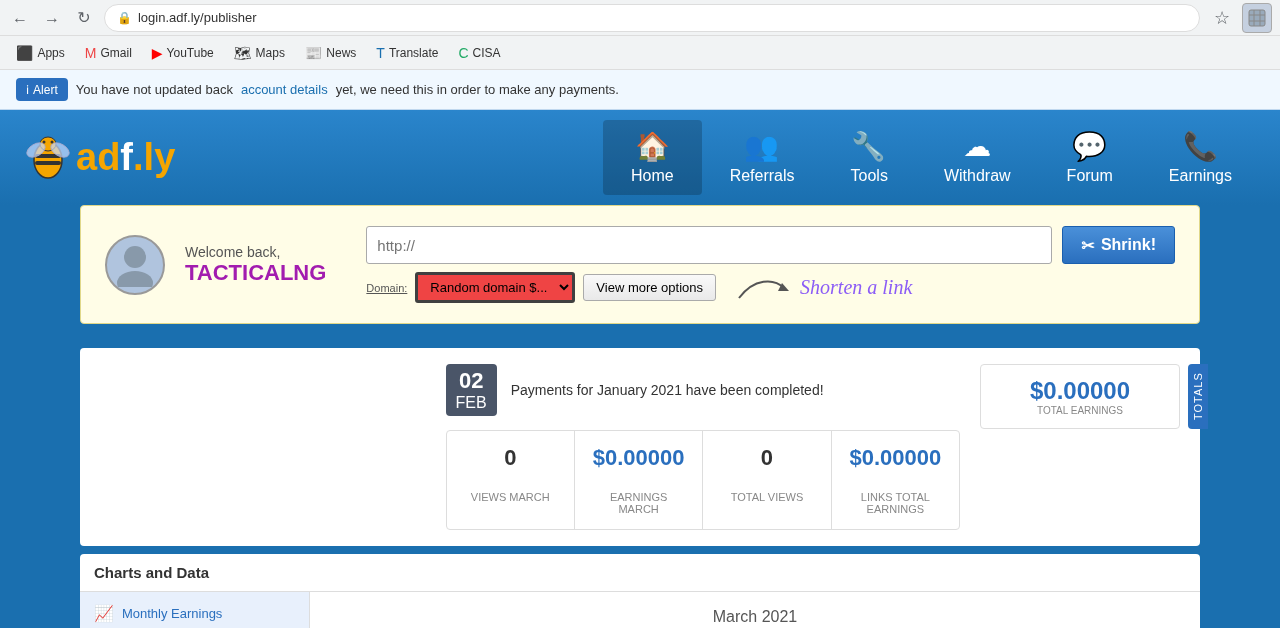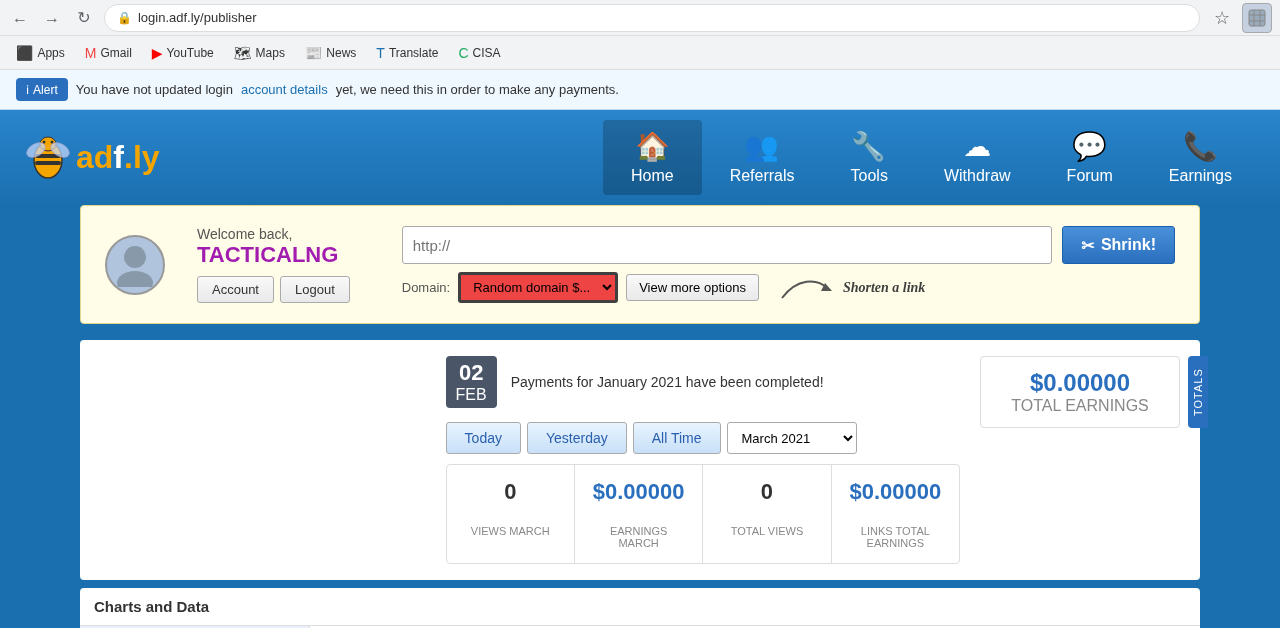--- a/index.html
+++ b/index.html
@@ -96,21 +96,21 @@
     
     .site-header {
       background: linear-gradient(180deg, #2a85cc 0%, #1a6faf 100%);
       padding: 10px 20px;
       display: flex;
       align-items: center;
       justify-content: space-between;
     }
     .logo-area { display: flex; align-items: center; }
     .logo-text {
-      font-size: 32px;
+      font-size: 38px;
       font-weight: bold;
       color: #f5a500;
       font-family: Arial, sans-serif;
     }
     .logo-text span { color: white; }
     .nav-area { display: flex; align-items: center; gap: 0; }
     .nav-item {
       display: flex; flex-direction: column; align-items: center;
       padding: 10px 28px;
       color: white;
@@ -130,22 +130,22 @@
     }
 
     
     .user-panel {
       background: #fffde7;
       border: 1px solid #e0d88a;
       border-radius: 4px;
       padding: 20px 24px;
       display: flex;
       align-items: center;
-      gap: 32px;
-      margin-bottom: 16px;
+      gap: 20px;
+      margin-bottom: 24px;
     }
     .user-avatar {
       width: 60px; height: 60px;
       background: #b0c4de;
       border-radius: 50%;
       border: 2px solid #999;
       display: flex; align-items: center; justify-content: center;
       font-size: 32px; color: #777;
     }
     .user-info { flex: 0 0 auto; }
@@ -177,21 +177,21 @@
       background: linear-gradient(180deg, #4a90d9 0%, #2a6fbe 100%);
       color: white;
       border: 1px solid #1a5fae;
       border-radius: 3px;
       cursor: pointer;
       font-size: 16px;
       font-weight: bold;
       display: flex; align-items: center; gap: 6px;
     }
     .domain-row { display: flex; align-items: center; gap: 8px; margin-top: 8px; }
-    .domain-label { font-size: 13px; color: #555; }
+    .domain-label { font-size: 11px; color: #555; text-decoration: underline; }
     .domain-select {
       padding: 4px 8px;
       border: 3px solid #404040;
       border-radius: 3px;
       background: #ef4444;
       font-size: 13px;
       cursor: pointer;
     }
     .btn-view-options {
       padding: 5px 12px;
@@ -228,21 +228,21 @@
       float: right;
       background: white;
       border: 1px solid #ddd;
       border-radius: 4px;
       padding: 12px 20px;
       text-align: center;
       min-width: 200px;
       position: relative;
     }
     .totals-amount { font-size: 24px; font-weight: bold; color: #2a6fbe; }
-    .totals-label { font-size: 16px; color: #888; text-transform: uppercase; }
+    .totals-label { font-size: 10px; color: #888; text-transform: uppercase; }
     .totals-tab {
       position: absolute;
       right: -28px;
       top: 0;
       background: #2a6fbe;
       color: white;
       writing-mode: vertical-rl;
       text-orientation: mixed;
       transform: rotate(180deg);
       padding: 8px 4px;
@@ -360,21 +360,21 @@
     <span class="bookmark-icon" style="color:#2a6;">C</span>
     <span>CISA</span>
   </div>
 </div>
 
 <div class="alert-bar">
   <div class="alert-badge">
     <span>ℹ</span>
     <span>Alert</span>
   </div>
-  <span>You have not updated login </span>
+  <span>You have not updated back </span>
   <a class="alert-link" href="#">account details</a>
   <span> yet, we need this in order to make any payments.</span>
 </div>
 
 <div class="site-wrapper">
 
   <div class="site-header">
     <div class="logo-area">
 
       <svg width="56" height="60" viewBox="0 0 56 60">
@@ -426,24 +426,20 @@
     <div class="user-panel">
       <div class="user-avatar">
         <svg width="40" height="44" viewBox="0 0 40 44">
           <circle cx="20" cy="14" r="11" fill="#8899aa"></circle>
           <ellipse cx="20" cy="40" rx="18" ry="12" fill="#8899aa"></ellipse>
         </svg>
       </div>
       <div class="user-info">
         <div class="welcome-text">Welcome back,</div>
         <div class="username-text">TACTICALNG</div>
-        <div class="user-buttons">
-          <button class="btn-account">Account</button>
-          <button class="btn-logout">Logout</button>
-        </div>
       </div>
 
       <div style="flex:1; margin-left: 20px;">
         <div style="display:flex; align-items:center; gap:10px;">
           <input type="text" class="url-input" placeholder="http://" style="">
           <button class="btn-shrink">
             <span>✂</span>
             <span>Shrink!</span>
           </button>
         </div>
@@ -451,45 +447,37 @@
           <span class="domain-label">Domain:</span>
           <select class="domain-select">
             <option>Random domain $...</option>
           </select>
           <button class="btn-view-options">View more options</button>
           <span class="shorten-hint">
             <svg class="arrow-svg" viewBox="0 0 60 30">
               <path d="M 5 25 C 20 5, 40 5, 50 15" stroke="#555" stroke-width="2" fill="none"></path>
               <polygon points="48,10 55,18 44,18" fill="#555"></polygon>
             </svg>
-            <span style="font-style:italic; font-size:14px; color:#404040;font-weight:bold;">Shorten a link</span>
+            <span style="font-style:italic; font-size:20px; color:#8b5cf6;">Shorten a link</span>
           </span>
         </div>
       </div>
     </div>
 
     <div style="background:white; border-radius:4px; padding:16px 20px; margin-bottom:8px;">
       <div style="display:flex; justify-content:flex-end; align-items:flex-start;">
         <div>
           <div class="date-announcement">
             <div class="date-badge">
               <div class="date-day">02</div>
               <div class="date-month">FEB</div>
             </div>
             <div class="announcement-text">Payments for January 2021 have been completed!</div>
           </div>
 
-          <div class="period-buttons">
-            <button class="btn-period">Today</button>
-            <button class="btn-period">Yesterday</button>
-            <button class="btn-period">All Time</button>
-            <select class="period-select">
-              <option>March 2021</option>
-            </select>
-          </div>
 
           <div class="stats-grid">
             <div class="stat-box">
               <div class="stat-value">0</div>
               <div class="stat-label">VIEWS MARCH</div>
             </div>
             <div class="stat-box">
               <div class="stat-value" style="color:#2a6fbe;">$0.00000</div>
               <div class="stat-label">EARNINGS MARCH</div>
             </div>

